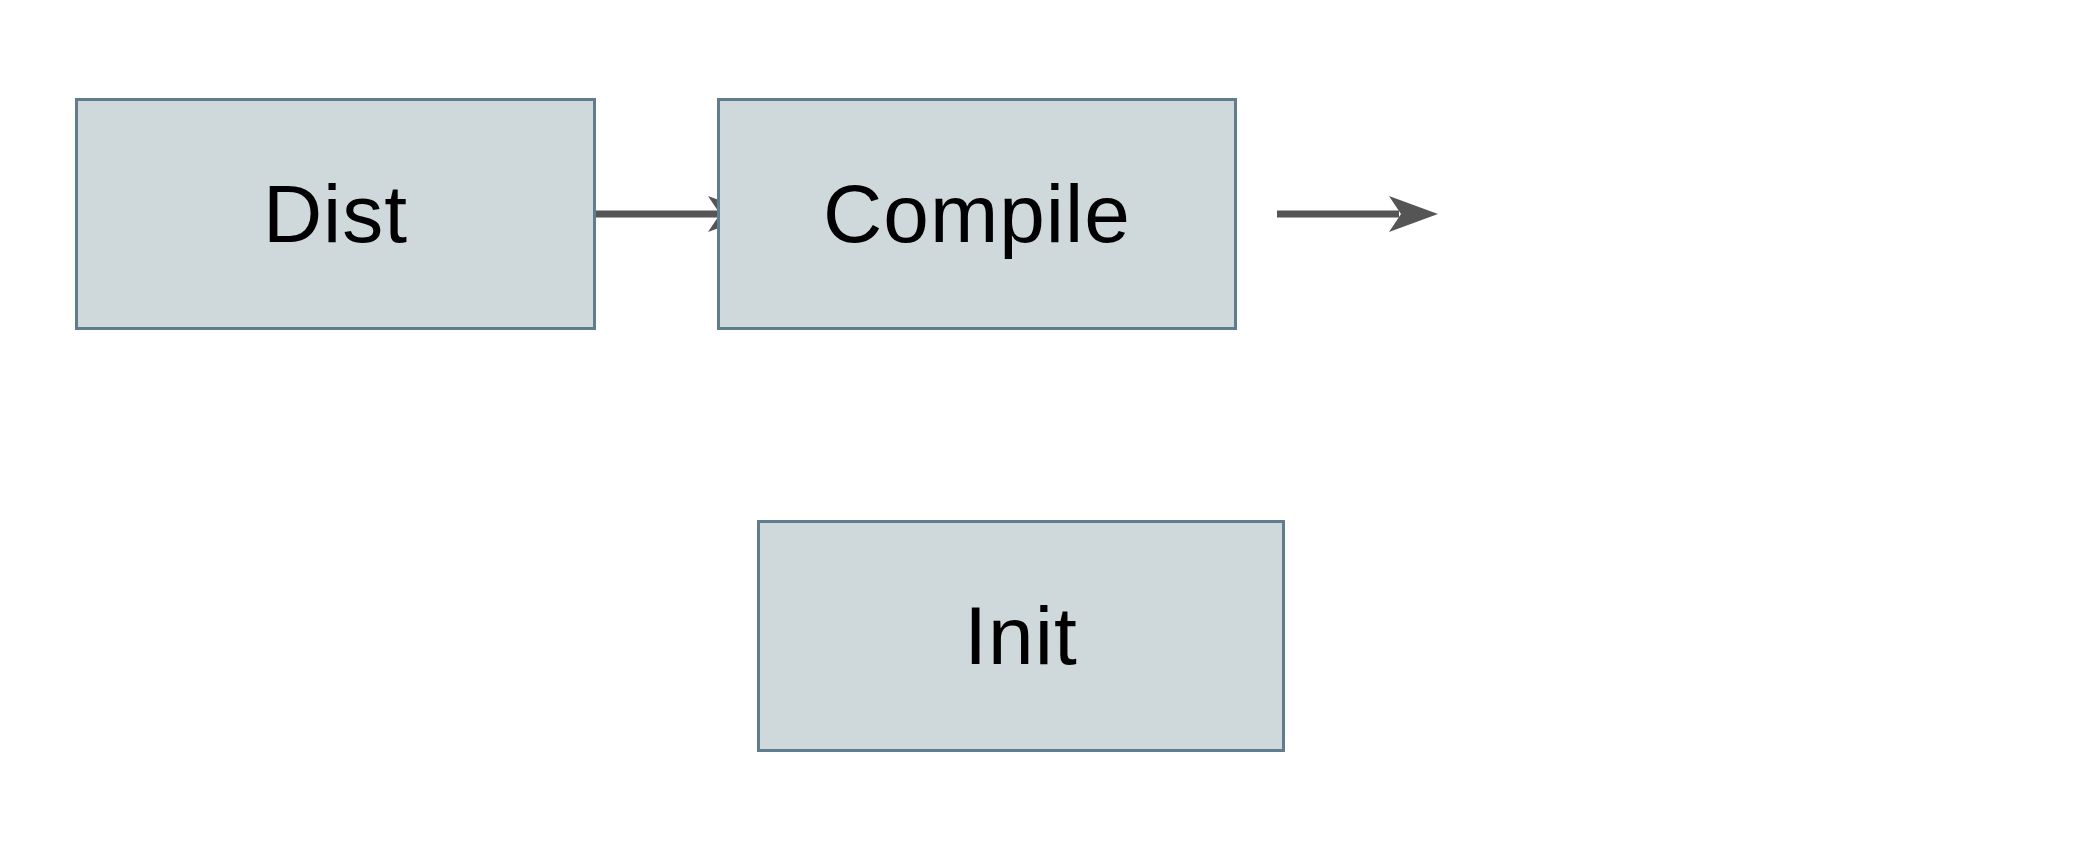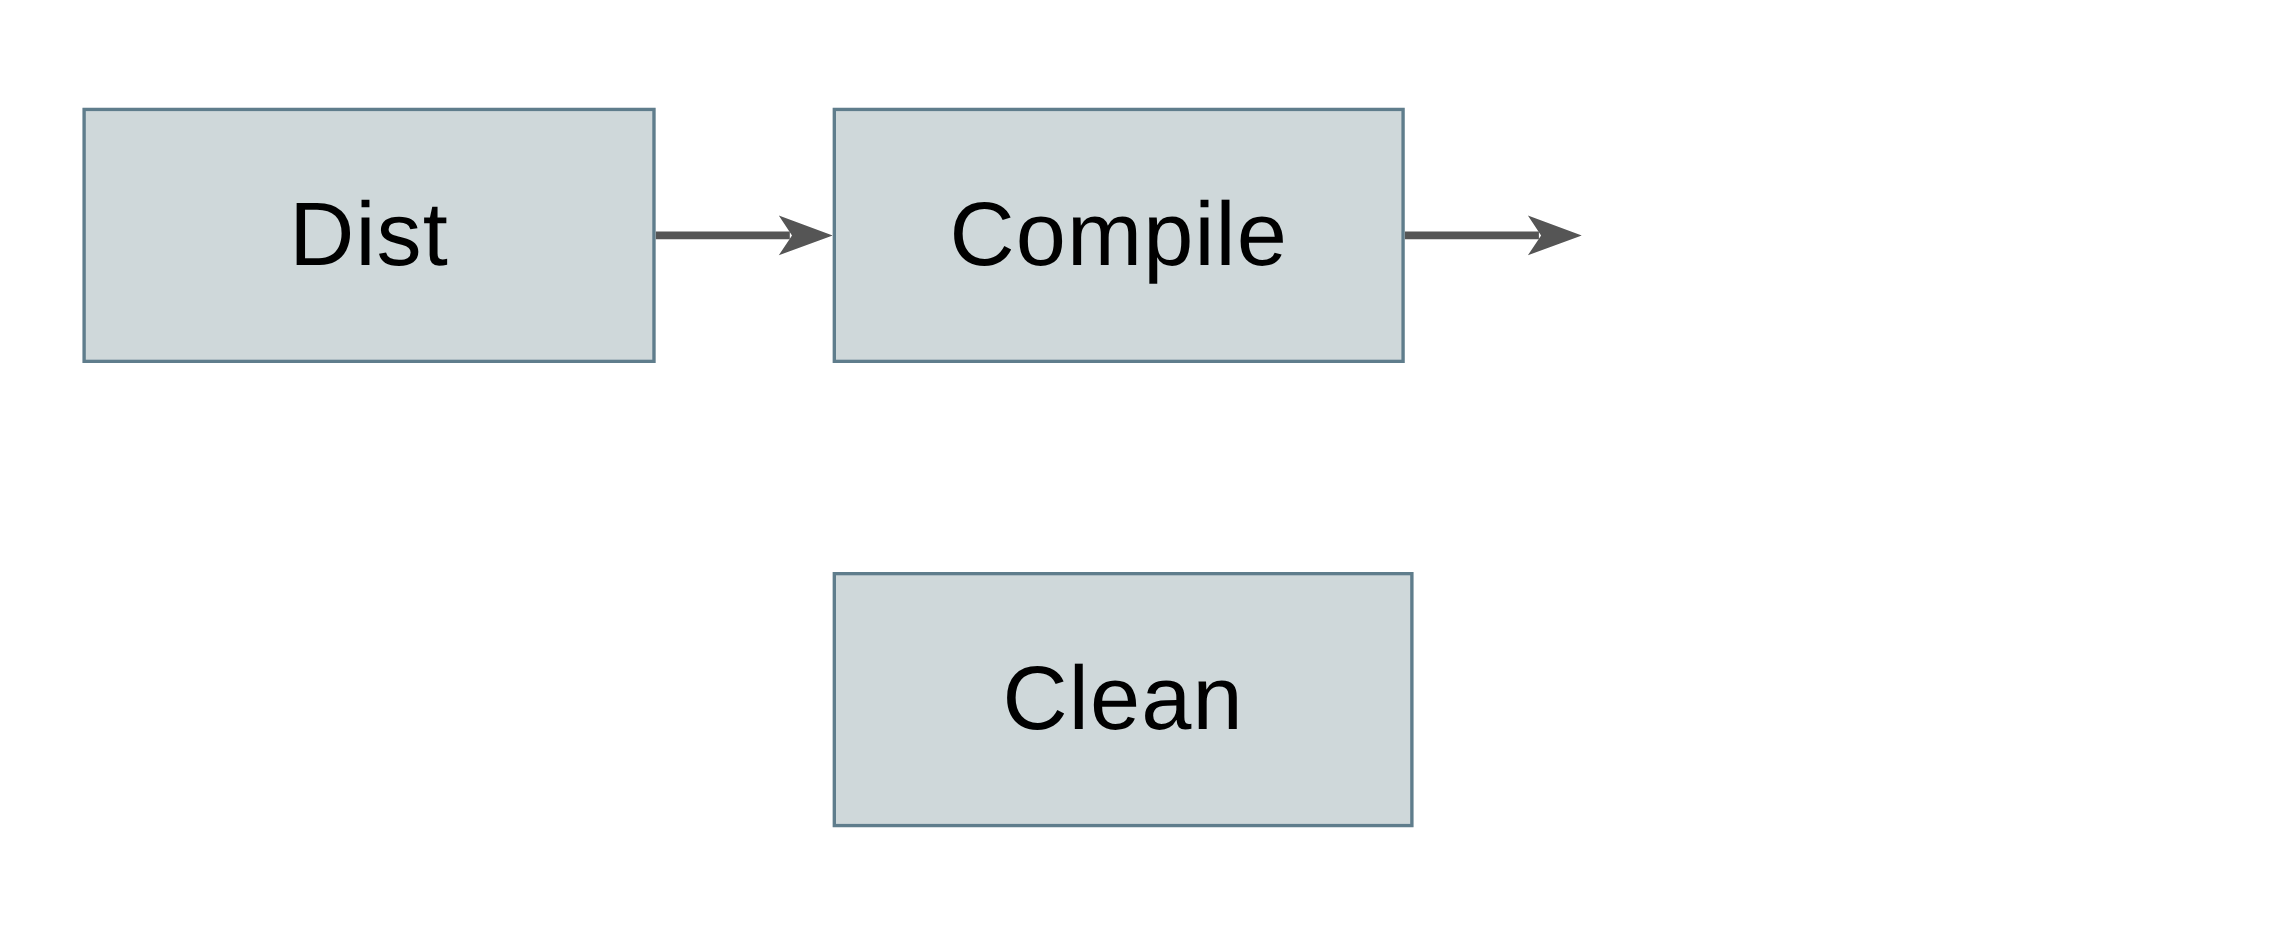--- a/index.html
+++ b/index.html
@@ -25,21 +25,21 @@
     justify-content: center;
   }
   .node-label {
     font-size: 82px;
     line-height: 1;
     color: #000000;
     letter-spacing: 1px;
     white-space: nowrap;
   }
   #node-dist    { left: 75px;   top: 98px;  width: 521px; height: 232px; }
-  #node-compile { left: 757px;  top: 98px;  width: 520px; height: 232px; }
+  #node-compile { left: 717px;  top: 98px;  width: 520px; height: 232px; }
   #node-init    { left: 1438px; top: 98px;  width: 524px; height: 232px; }
   #node-clean   { left: 757px;  top: 520px; width: 528px; height: 232px; }
   .edge {
     position: absolute;
     top: 194px;
     width: 161px;
     height: 40px;
   }
   #edge-dist-compile { left: 596px; }
   #edge-compile-init { left: 1277px; }
@@ -62,16 +62,16 @@
     <span class="node-label">Compile</span>
   </div>
 
   <svg class="edge" id="edge-compile-init" viewBox="0 0 161 40" xmlns="http://www.w3.org/2000/svg">
     <line x1="0" y1="20" x2="122" y2="20" stroke="#555555" stroke-width="7"></line>
     <polygon points="161,20 112,2 124,20 112,38" fill="#555555"></polygon>
   </svg>
 
 
   <div class="node" id="node-clean">
-    <span class="node-label">Clean</span>
+    <span class="node-label">Init</span>
   </div>
 
 </div>
 
 </body></html>

